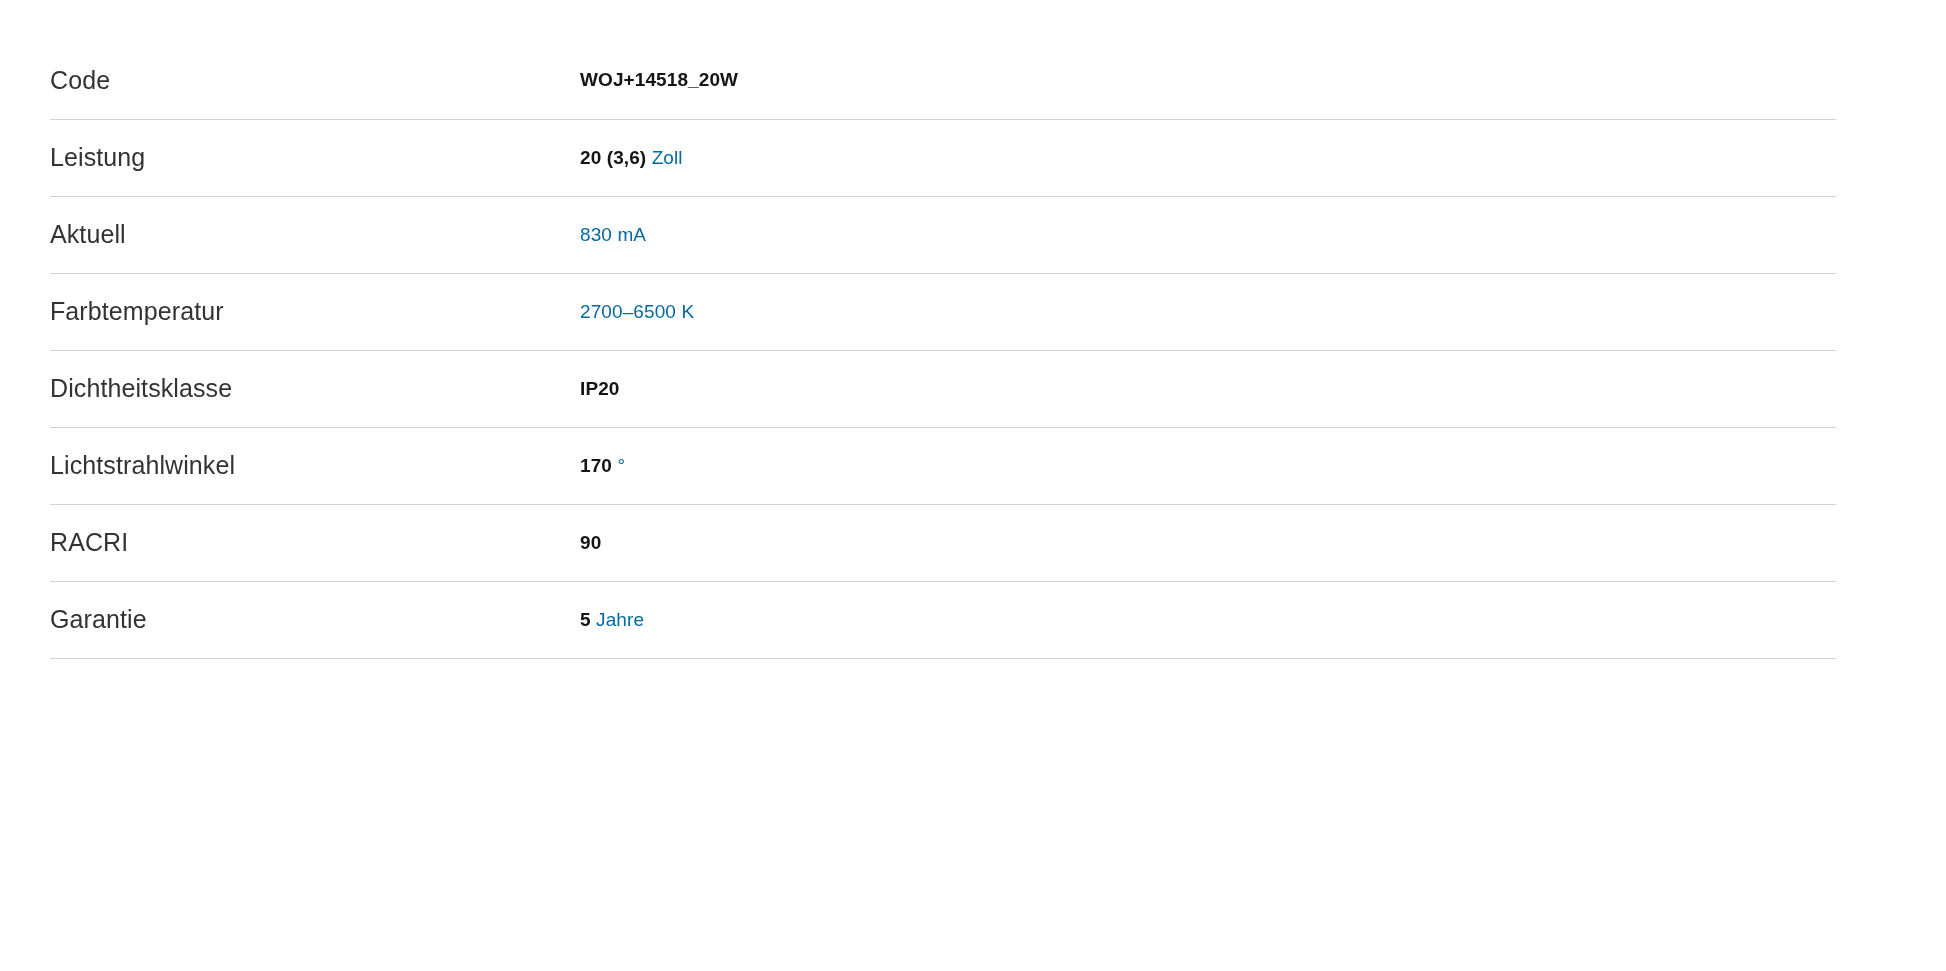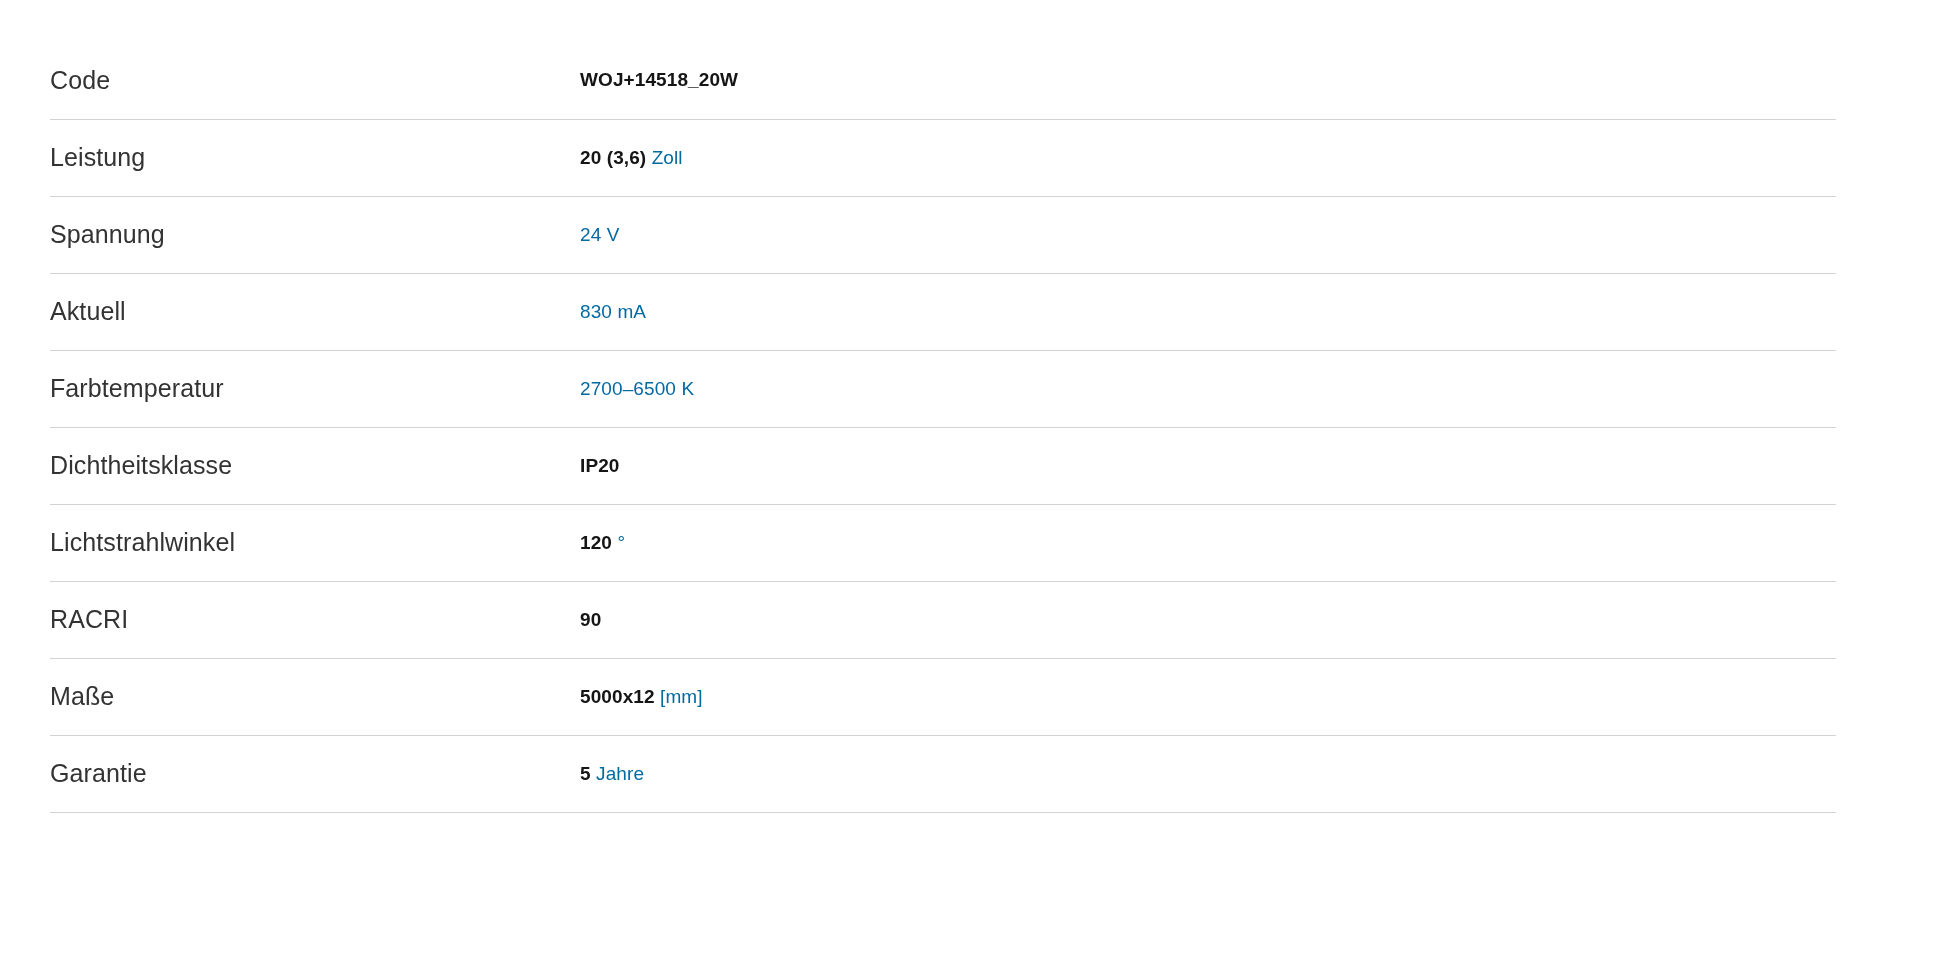--- a/index.html
+++ b/index.html
@@ -72,46 +72,38 @@
     <tbody>
       <tr>
         <td class="label">Code</td>
         <td class="value"><span class="strong">WOJ+14518_20W</span><span class="rest"></span></td>
       </tr>
       <tr>
         <td class="label">Leistung</td>
         <td class="value"><span class="strong">20 (3,6)</span><span class="rest"> Zoll</span></td>
       </tr>
       <tr>
-        <td class="label">Spannung</td>
-        <td class="value"><span class="strong"></span><span class="rest">24 V</span></td>
-      </tr>
-      <tr>
         <td class="label">Aktuell</td>
         <td class="value"><span class="strong"></span><span class="rest">830 mA</span></td>
       </tr>
       <tr>
         <td class="label">Farbtemperatur</td>
         <td class="value"><span class="strong"></span><span class="rest">2700–6500 K</span></td>
       </tr>
       <tr>
         <td class="label">Dichtheitsklasse</td>
         <td class="value"><span class="strong">IP20</span><span class="rest"></span></td>
       </tr>
       <tr>
         <td class="label">Lichtstrahlwinkel</td>
-        <td class="value"><span class="strong">120</span><span class="rest"> °</span></td>
+        <td class="value"><span class="strong">170</span><span class="rest"> °</span></td>
       </tr>
       <tr>
         <td class="label">RACRI</td>
         <td class="value"><span class="strong">90</span><span class="rest"></span></td>
-      </tr>
-      <tr>
-        <td class="label">Maße</td>
-        <td class="value"><span class="strong">5000x12</span><span class="rest"> [mm]</span></td>
       </tr>
       <tr>
         <td class="label">Garantie</td>
         <td class="value"><span class="strong">5</span><span class="rest"> Jahre</span></td>
       </tr>
     </tbody>
   </table>
 </div>
 
 </body></html>

